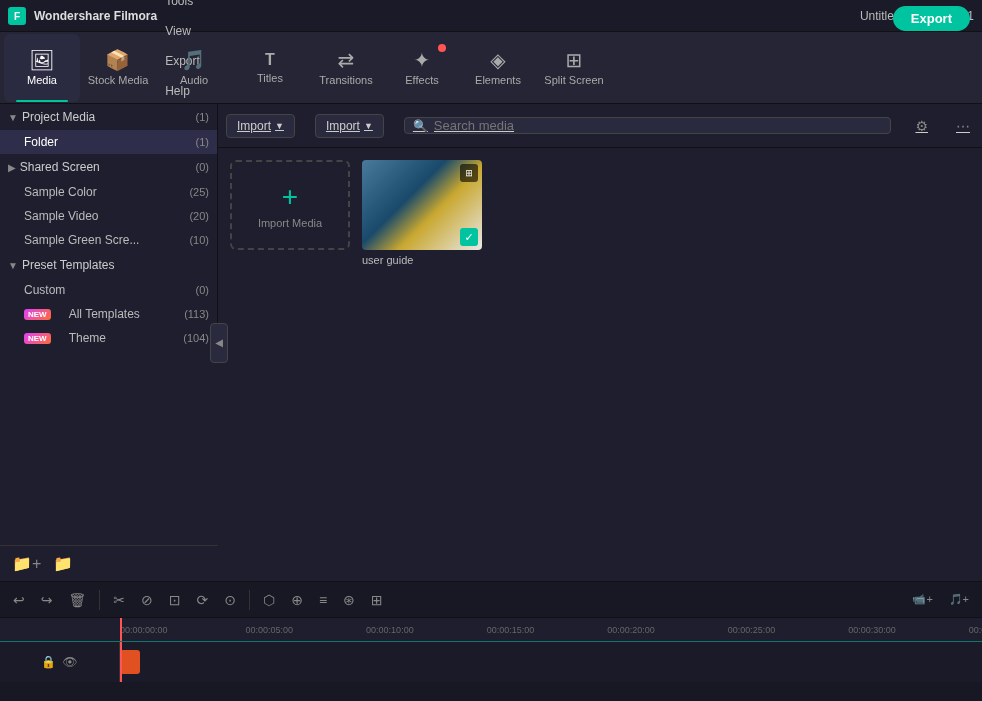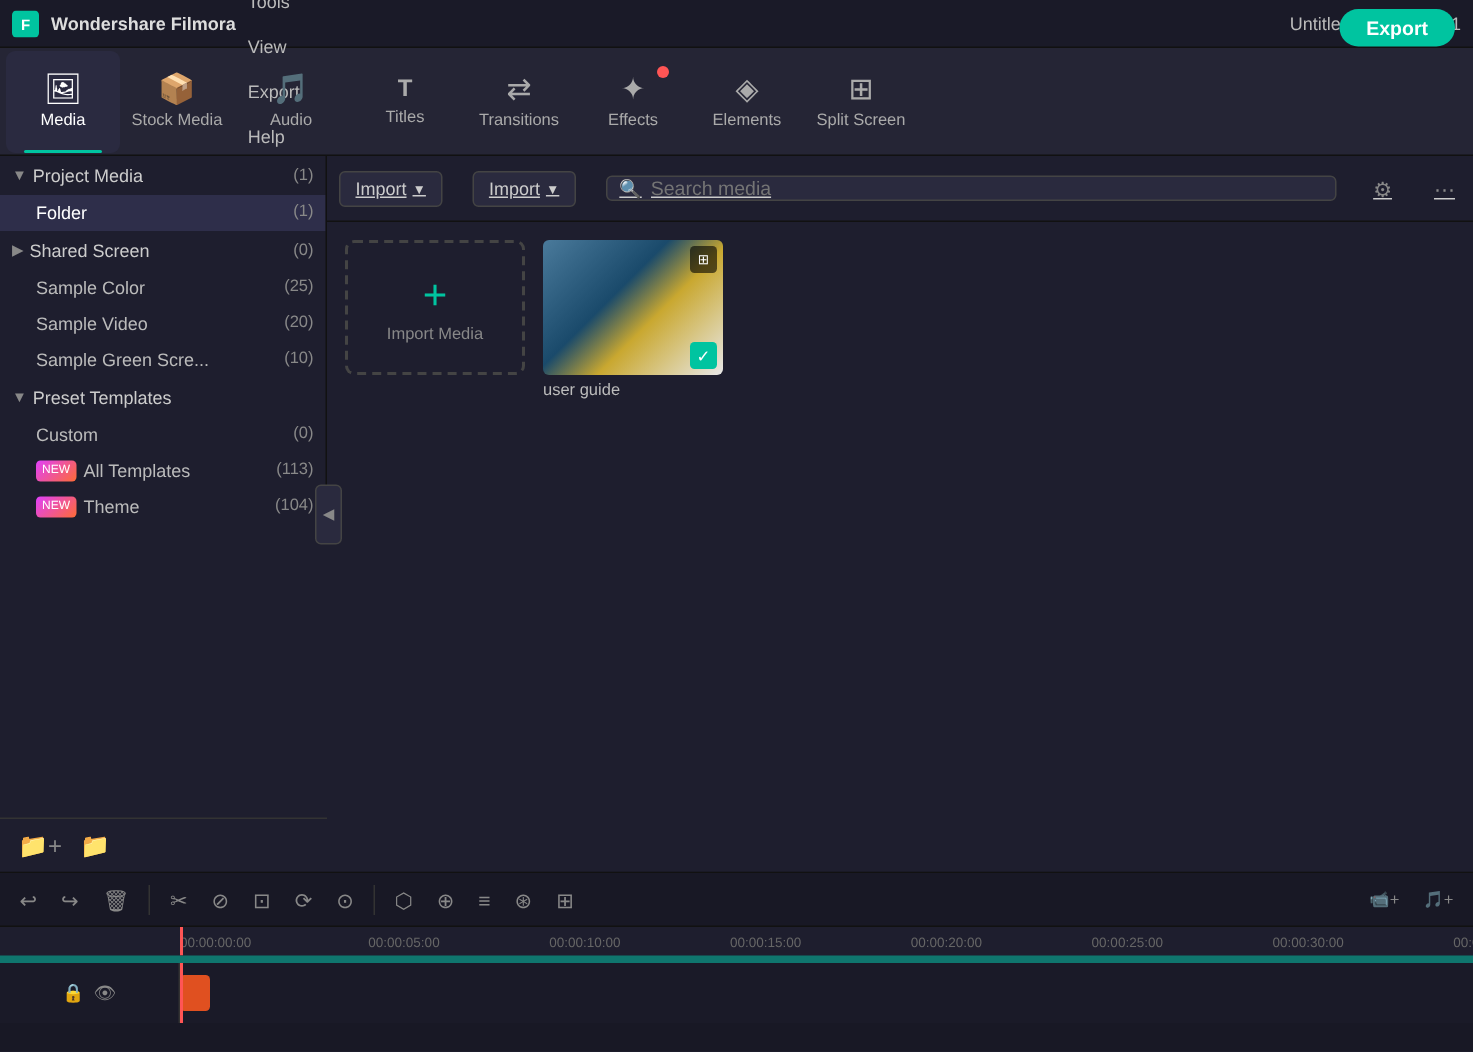--- a/index.html
+++ b/index.html
@@ -100,35 +100,36 @@
       align-items: center;
       padding: 6px 8px;
       cursor: pointer;
       color: #ccc;
     }
     .sidebar-section-header .chevron { font-size: 10px; margin-right: 4px; color: #888; }
     .sidebar-section-label { flex: 1; font-size: 12px; }
     .sidebar-count { color: #888; font-size: 11px; margin-left: 4px; }
     .sidebar-item {
       display: flex;
+      align-items: center;
       padding: 5px 8px 5px 24px;
       cursor: pointer;
       color: #bbb;
     }
     .sidebar-item.selected { background: #2e2e4a; color: #fff; }
     .sidebar-item .item-label { flex: 1; font-size: 12px; }
     .sidebar-item .item-count { color: #888; font-size: 11px; }
     .new-badge {
       background: linear-gradient(135deg, #e040fb, #ff6b35);
       color: #fff;
       font-size: 8px;
-      font-weight: normal;
+      font-weight: bold;
       padding: 1px 4px;
       border-radius: 3px;
-      margin-right: 5px;
+      margin-right: 18px;
       text-transform: uppercase;
     }
     #collapse-btn {
       position: absolute;
       right: -10px;
       top: 50%;
       transform: translateY(-50%);
       width: 18px; height: 40px;
       background: #2a2a3e;
       border: 1px solid #444;
@@ -321,21 +322,21 @@
     }
     .tl-separator { width: 1px; height: 20px; background: #333; margin: 0 2px; }
     #timeline-ruler {
       height: 24px;
       background: #1e1e2e;
       display: flex;
       align-items: center;
       padding: 0;
       overflow: hidden;
       position: relative;
-      border-bottom: 5px solid #0f766e;
+      border-bottom: 1px solid #0f766e;
     }
     #timeline-ruler-bar {
       display: flex;
       align-items: center;
       height: 100%;
       width: 100%;
       padding-left: 120px;
     }
     .ruler-label { font-size: 9px; color: #666; white-space: nowrap; }
     #timeline-playhead {

